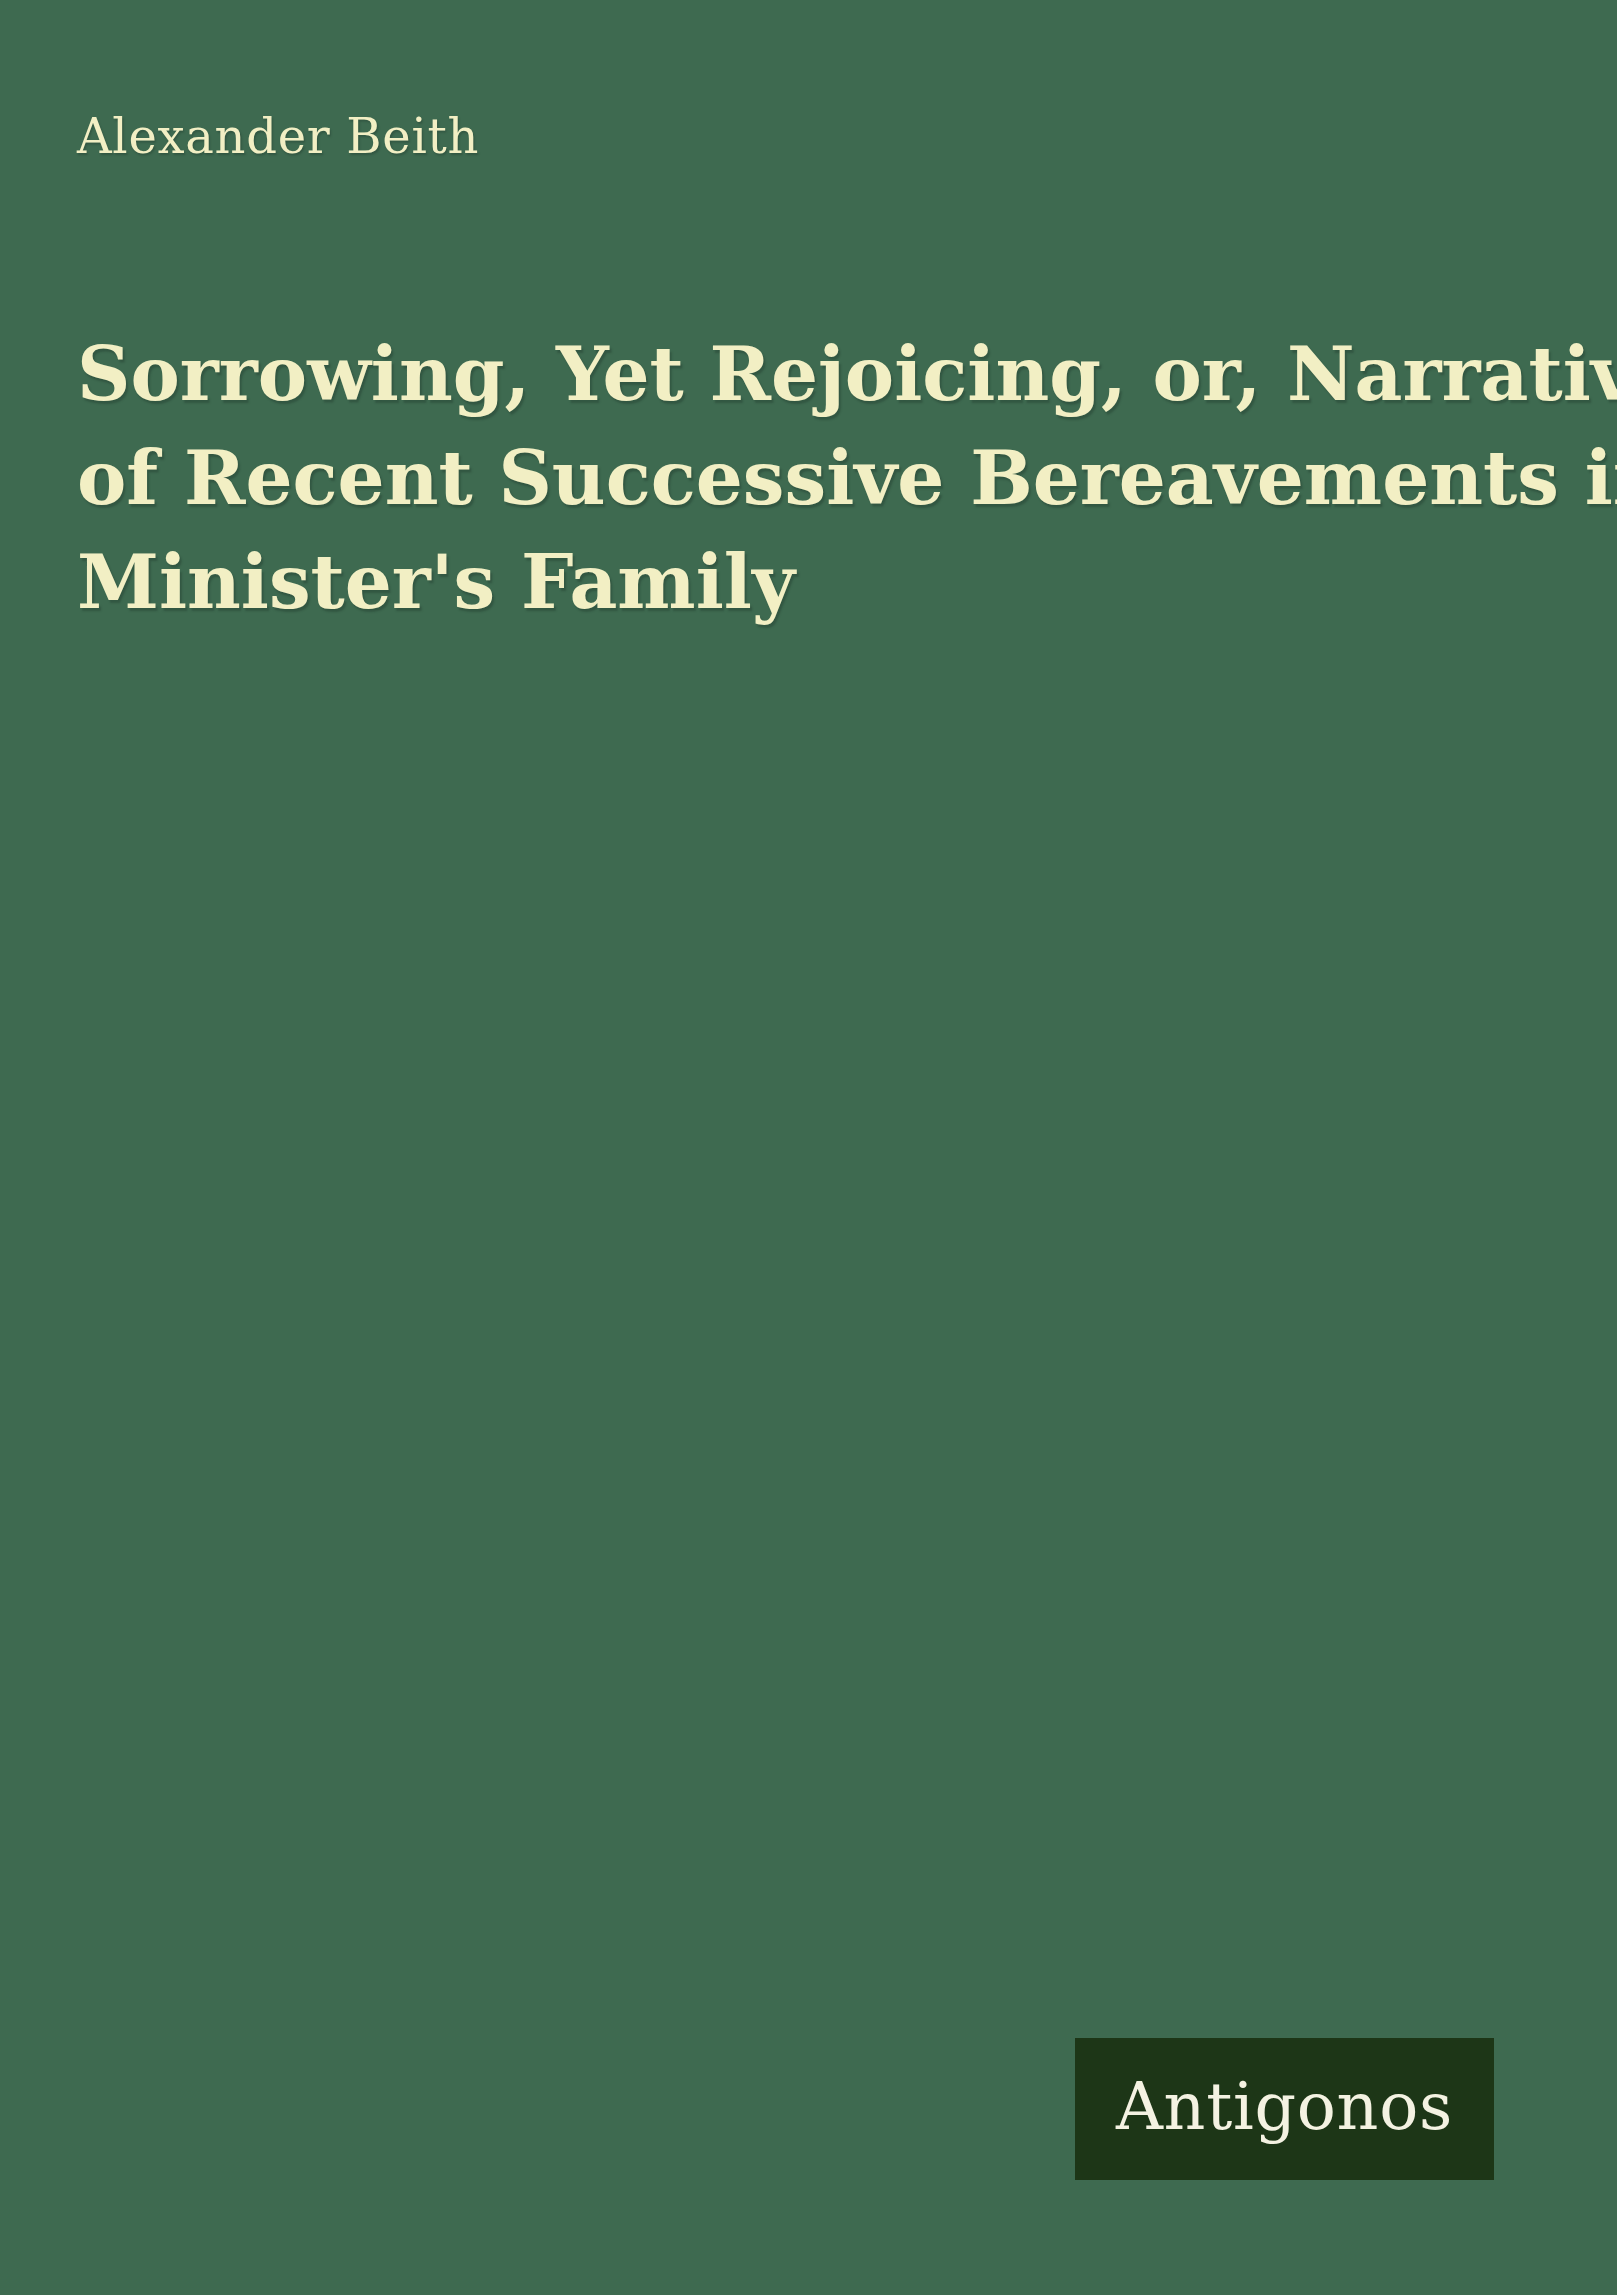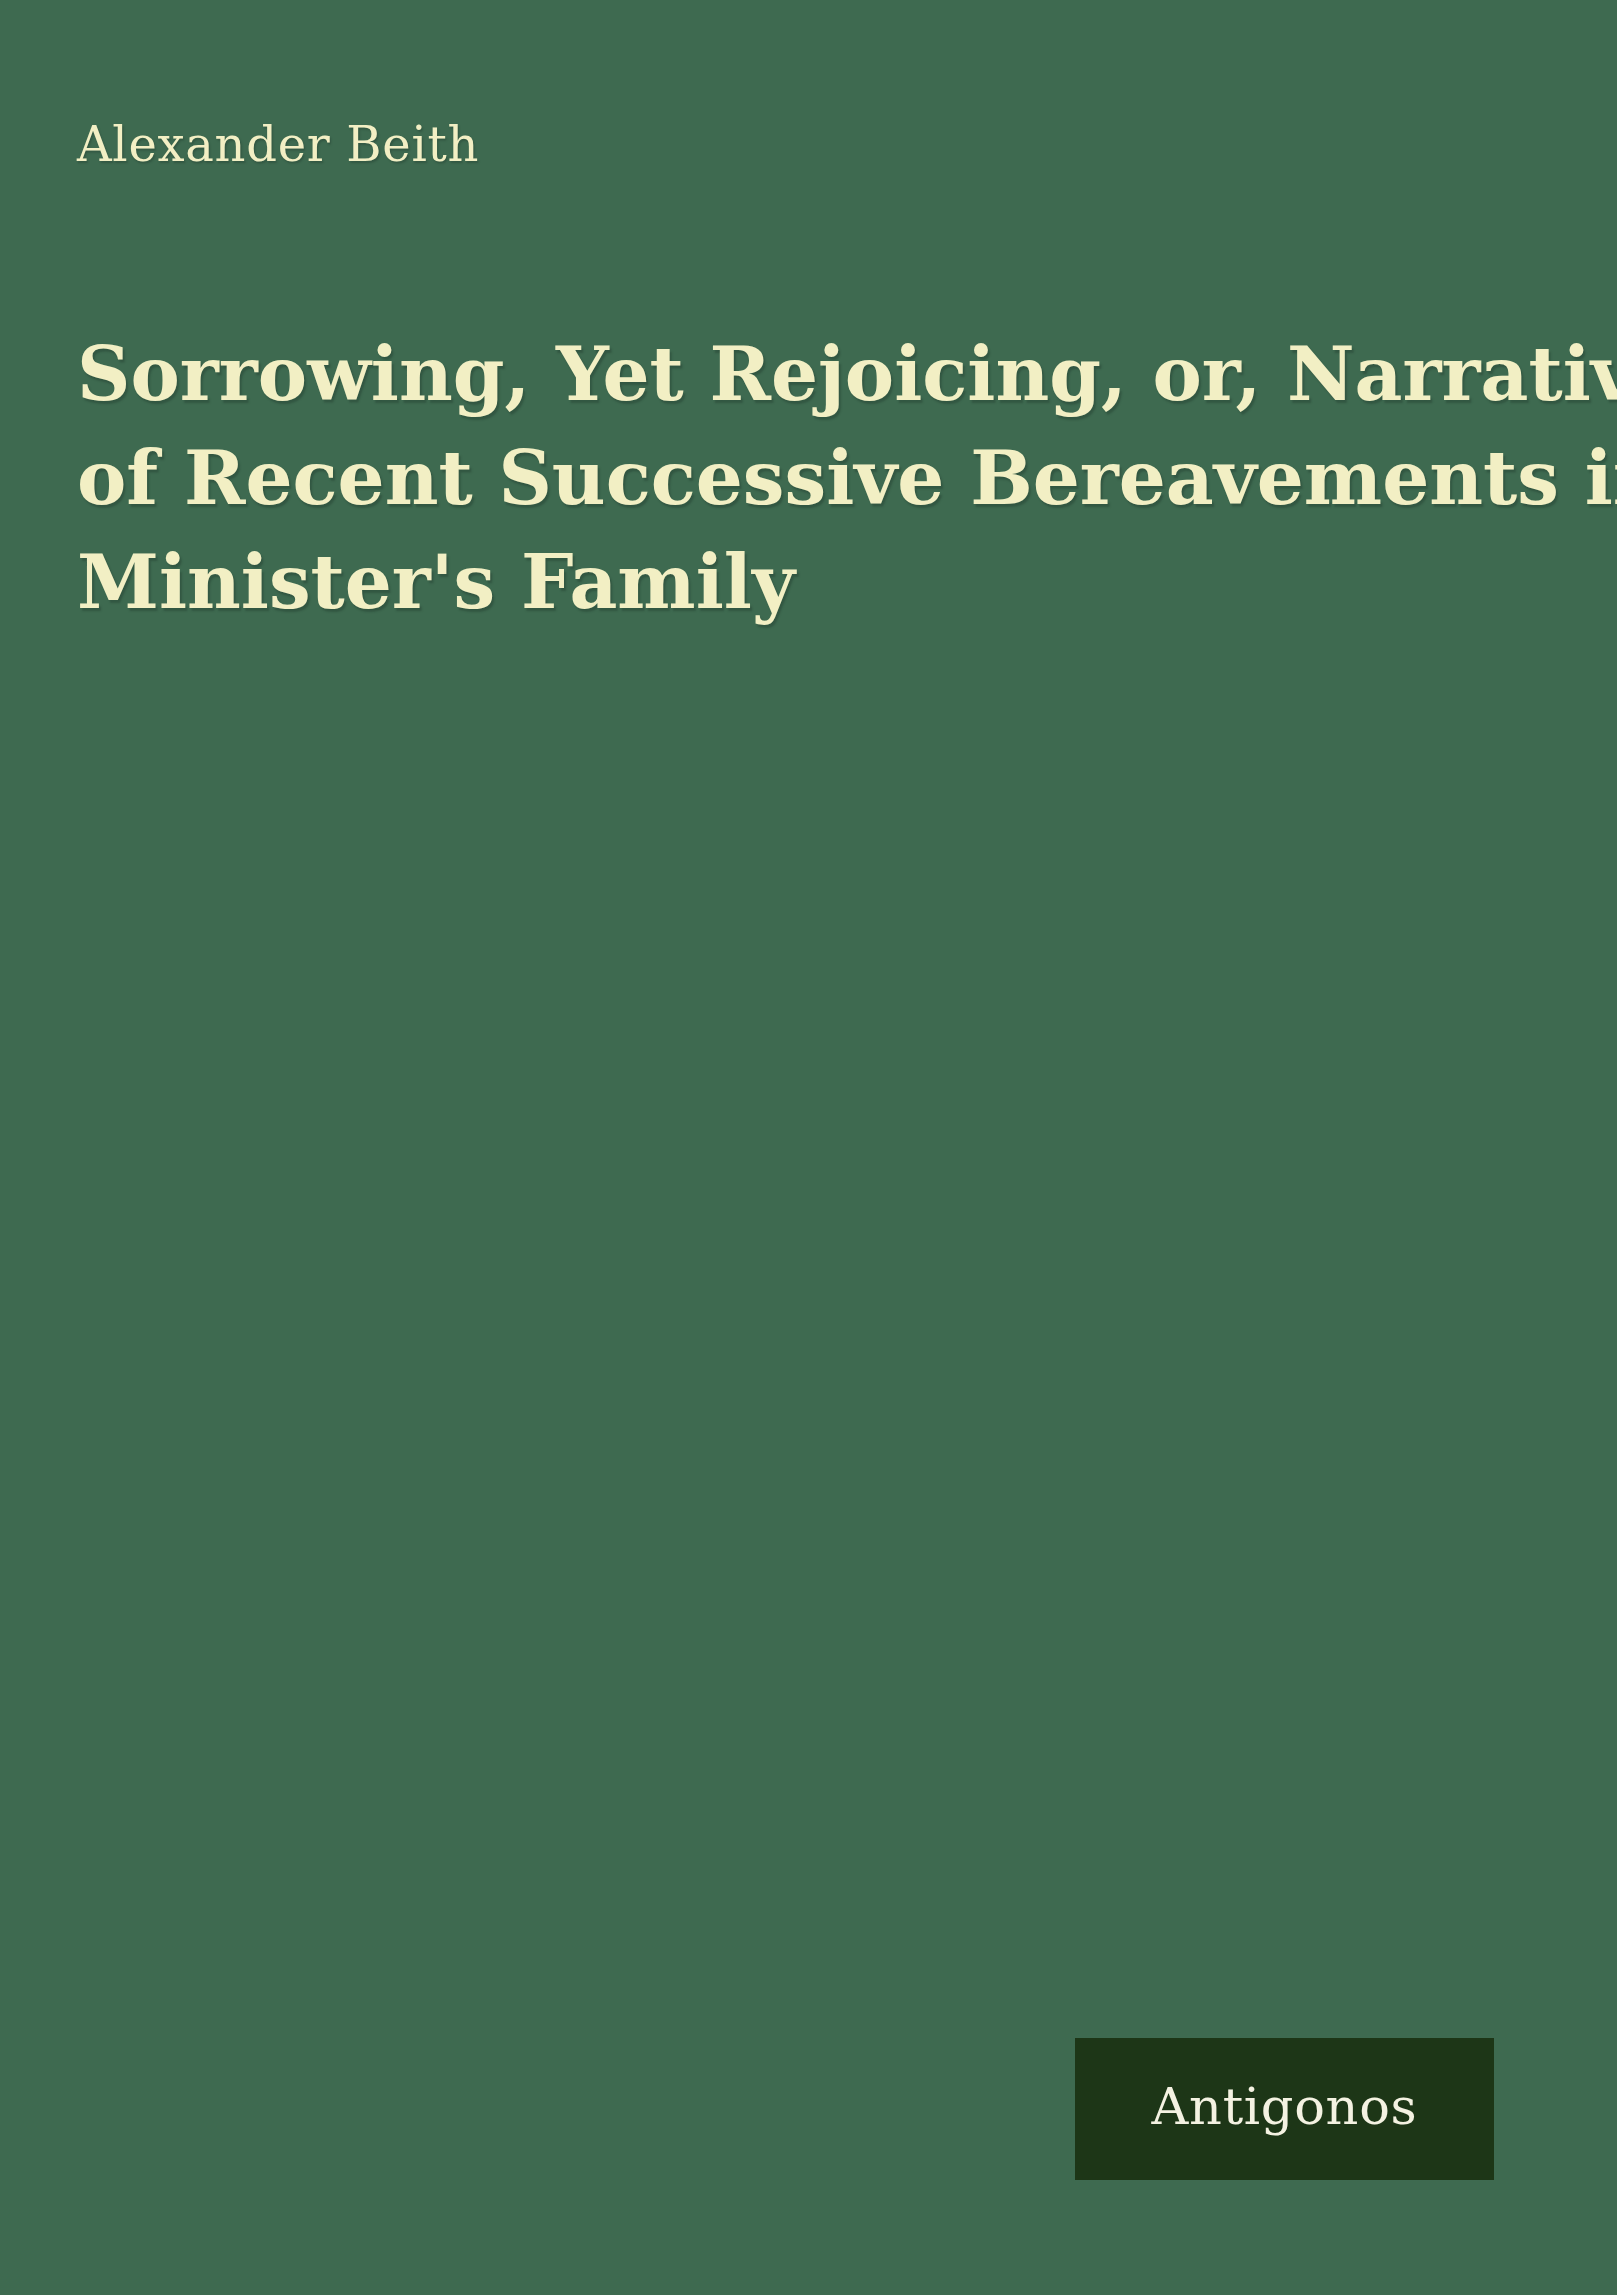--- a/index.html
+++ b/index.html
@@ -11,21 +11,21 @@
     position: relative;
     width: 1618px;
     height: 2295px;
     background: #3e6a50;
     font-family: "DejaVu Serif", "Liberation Serif", serif;
     overflow: hidden;
   }
   .author {
     position: absolute;
     left: 77px;
-    top: 120px;
+    top: 112px;
     font-size: 48px;
     line-height: 1.0;
     font-weight: 500;
     color: #f2efc4;
     letter-spacing: 0.7px;
     text-shadow: 1.3px 2px 2px rgba(28, 52, 40, 0.35);
     white-space: nowrap;
   }
   .title {
     position: absolute;
@@ -46,21 +46,21 @@
     left: 1075px;
     top: 2038px;
     width: 419px;
     height: 142px;
     background: #1d3617;
     display: flex;
     align-items: center;
     justify-content: center;
   }
   .badge .publisher {
-    font-size: 51px;
+    font-size: 65px;
     color: #f4f2e2;
     letter-spacing: 0.7px;
     white-space: nowrap;
     transform: translateY(-2.7px);
   }
 </style>
 </head>
 <body>
 
 <div class="cover">

